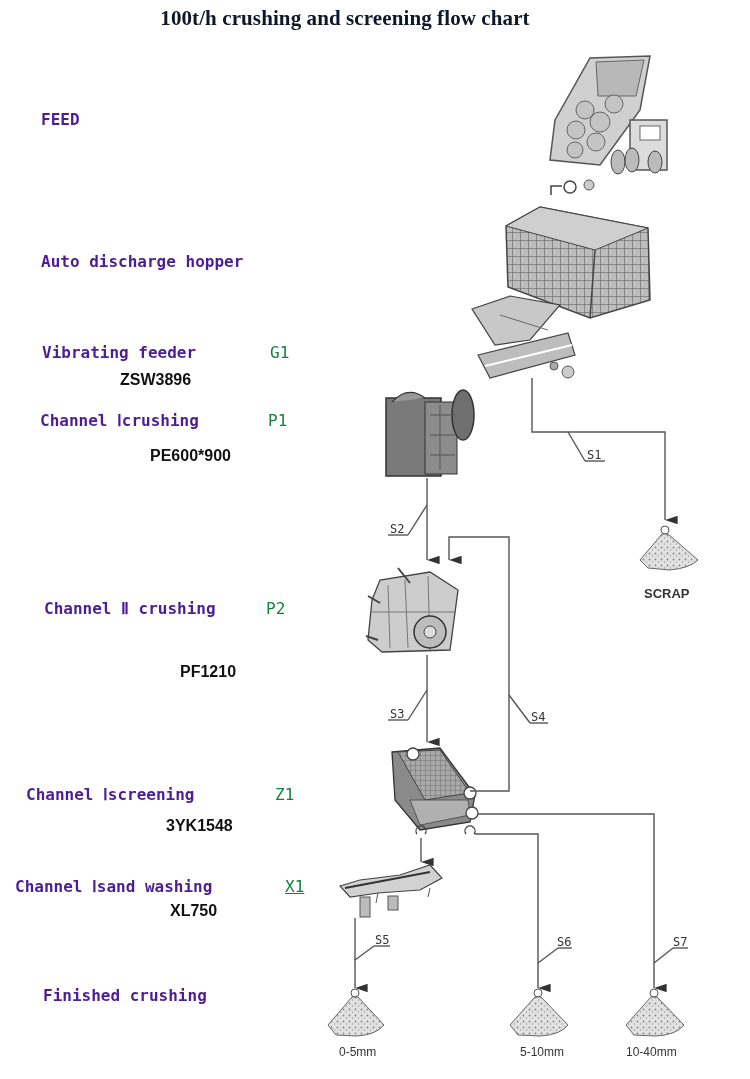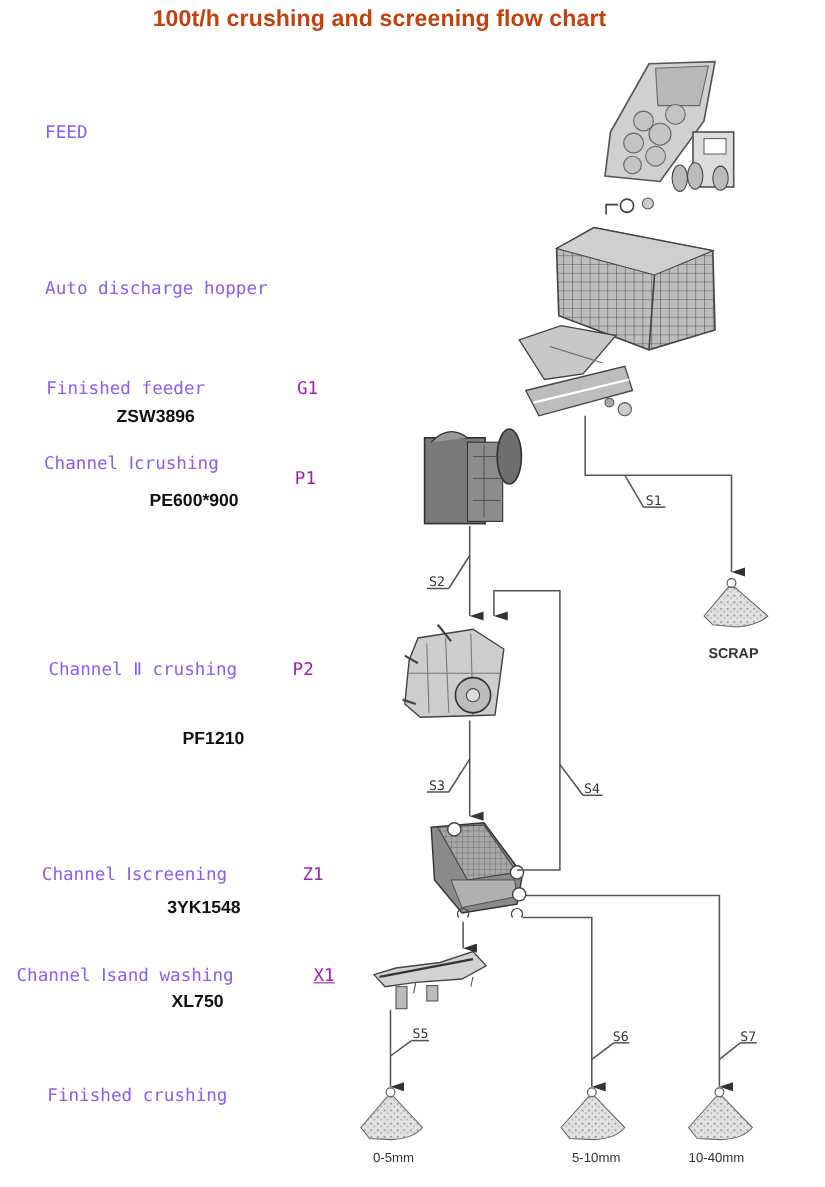--- a/index.html
+++ b/index.html
@@ -1,58 +1,58 @@
 <!DOCTYPE html>
 <html><head>
   <meta charset="utf-8">
   <style>
     html, body { margin: 0; padding: 0; background: #ffffff; }
     body { width: 750px; height: 1079px; position: relative; overflow: hidden; }
     .title {
       position: absolute; left: 0; top: 0; width: 690px; text-align: center;
-      font-family: Liberation Sans, sans-serif; font-weight: bold; font-size: 21px;
-      color: #c2410c; top: 6px; letter-spacing: 0.1px;
+      font-family: Liberation Serif, serif; font-weight: bold; font-size: 21px;
+      color: #0f172a; top: 6px; letter-spacing: 0.1px;
     }
     .lbl {
       position: absolute; font-family: "DejaVu Sans Mono", monospace; font-size: 16px;
-      color: #8b5cf6; white-space: pre;
+      color: #4c1d95; white-space: pre; font-weight: bold;
     }
     .model {
       position: absolute; font-family: "Liberation Sans", sans-serif; font-weight: bold;
-      font-size: 16px; color: #111;
+      font-size: 16px; color: #111; margin-left: 14px;
     }
     .code {
-      position: absolute; font-family: "DejaVu Sans Mono", monospace; font-size: 16px; color: #a21caf;
+      position: absolute; font-family: "DejaVu Sans Mono", monospace; font-size: 16px; color: #15803d;
     }
     svg#flow { position: absolute; left: 0; top: 0; }
     .stream { font-family: "DejaVu Sans Mono", monospace; font-size: 12px; fill: #333; }
     .size { font-family: "Liberation Sans", sans-serif; font-size: 12px; fill: #333; }
     .scrap { font-family: "Liberation Sans", sans-serif; font-size: 13px; font-weight: bold; fill: #333; }
   </style>
 </head>
 <body>
 
 <div class="title">100t/h crushing and screening flow chart</div>
 
 <div class="lbl" style="left:41px;top:110px;">FEED</div>
 <div class="lbl" style="left:41px;top:252px;text-align:center;">Auto discharge hopper</div>
 
-<div class="lbl" style="left:42px;top:343px;">Finished feeder</div>
+<div class="lbl" style="left:42px;top:343px;">Vibrating feeder</div>
 <div class="code" style="left:270px;top:343px;">G1</div>
 <div class="model" style="left:106px;top:371px;">ZSW3896</div>
 
 <div class="lbl" style="left:40px;top:411px;text-align:center;">Channel Ⅰcrushing</div>
-<div class="code" style="left:268px;top:411px;margin-top:14px;">P1</div>
+<div class="code" style="left:268px;top:411px;">P1</div>
 <div class="model" style="left:136px;top:447px;">PE600*900</div>
 
 <div class="lbl" style="left:44px;top:599px;">Channel Ⅱ crushing</div>
 <div class="code" style="left:266px;top:599px;">P2</div>
 <div class="model" style="left:166px;top:663px;">PF1210</div>
 
-<div class="lbl" style="left:38px;top:785px;">Channel Ⅰscreening</div>
+<div class="lbl" style="left:26px;top:785px;">Channel Ⅰscreening</div>
 <div class="code" style="left:275px;top:785px;text-align:right;">Z1</div>
 <div class="model" style="left:152px;top:817px;">3YK1548</div>
 
 <div class="lbl" style="left:15px;top:877px;">Channel Ⅰsand washing</div>
 <div class="code" style="left:285px;top:877px;text-decoration:underline;">X1</div>
 <div class="model" style="left:156px;top:902px;">XL750</div>
 
 <div class="lbl" style="left:43px;top:986px;">Finished crushing</div>
 
 <svg id="flow" width="750" height="1079" viewBox="0 0 750 1079">

